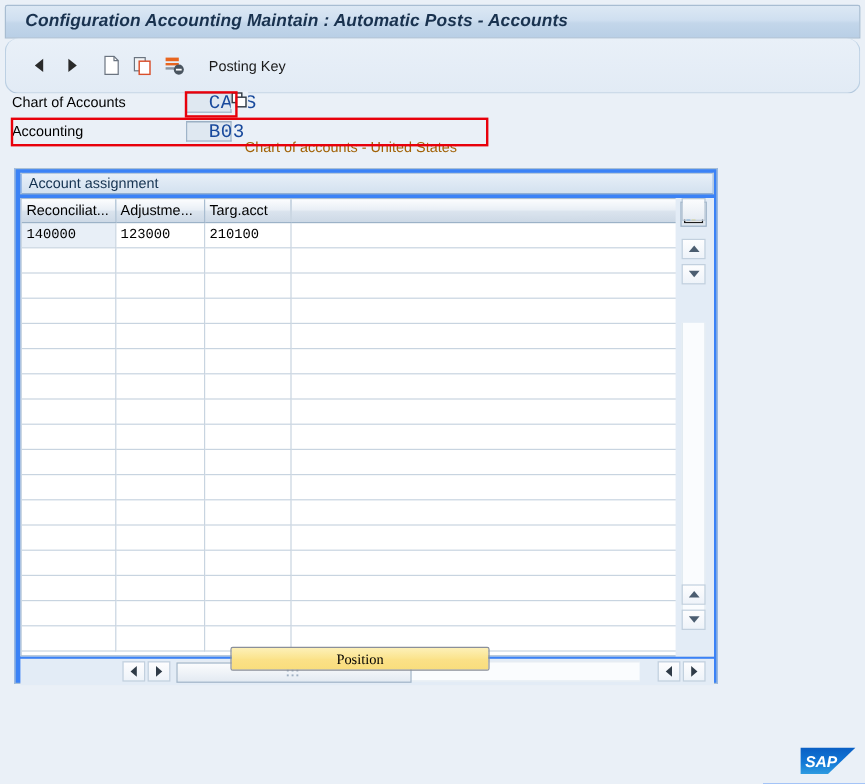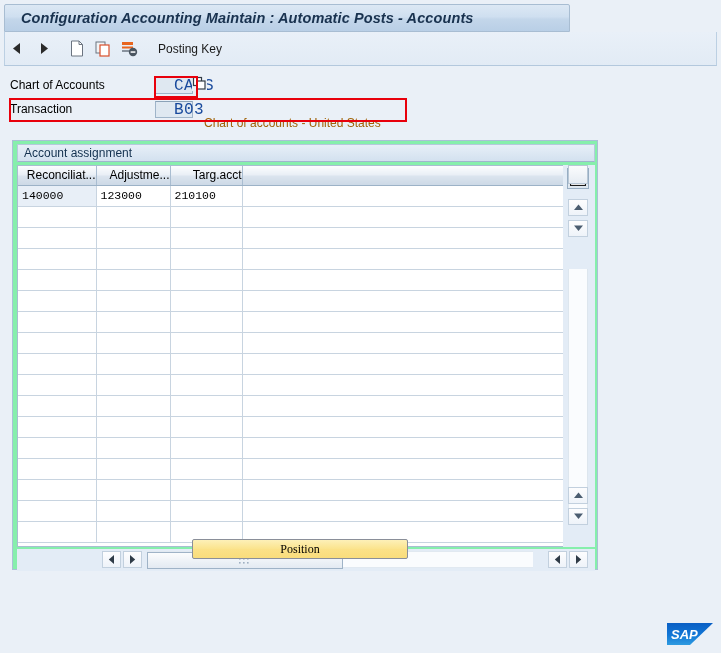--- a/index.html
+++ b/index.html
@@ -14,21 +14,21 @@
     font-size: 12px;
     color: #000;
     overflow: hidden;
     position: relative;
   }
 
   
   #title-bar {
     position: absolute;
     left: 4px; top: 4px;
-    width: 566px; height: 28px;
+    width: 713px; height: 28px;
     background: linear-gradient(to bottom, #dce8f4 0%, #cfdff0 45%, #c3d6ea 55%, #b9cfe6 100%);
     border: 1px solid #a8bdd2;
     border-radius: 2px 2px 0 0;
     box-sizing: border-box;
     display: flex;
     align-items: center;
   }
   #title-bar .title-text {
     padding-left: 16px;
     font-weight: bold;
@@ -36,30 +36,31 @@
     font-size: 14.5px;
     color: #19324f;
     letter-spacing: .1px;
     white-space: nowrap;
   }
 
   
   #toolbar {
     position: absolute;
     left: 4px; top: 32px;
-    width: 713px; height: 34px;
+    width: 713px; height: 46px;
     background: linear-gradient(to bottom, #e9f0f8 0%, #e2ebf5 100%);
     border-left: 1px solid #bcd0e3;
     border-right: 1px solid #bcd0e3;
     border-bottom: 1px solid #b3c8dd;
     box-sizing: border-box;
     display: flex;
     align-items: center;
-    padding-left: 0;
+    padding-left: 16px;
     gap: 2px;
+    border-radius: 11px;
   }
   .tb-btn {
     height: 26px;
     min-width: 24px;
     display: flex;
     align-items: center;
     justify-content: center;
     border: 1px solid transparent;
     border-radius: 2px;
     padding: 0 3px;
@@ -135,21 +136,21 @@
     border: 2px solid #e8000b;
     box-sizing: border-box;
     pointer-events: none;
   }
 
   
   #group-box {
     position: absolute;
     left: 12px; top: 140px;
     width: 586px; height: 430px;
-    background: #86efac;
+    background: #3b82f6;
     border: 1px solid #a9c0d6;
     box-sizing: border-box;
   }
   #group-header {
     position: absolute;
     left: 4px; top: 3px;
     width: 578px; height: 18px;
     background: linear-gradient(to bottom, #e7eff8 0%, #d3e1ef 100%);
     border: 1px solid #b6c9dc;
     border-bottom: 1px solid #9fb6cc;
@@ -177,21 +178,21 @@
     width: 100%;
   }
   table#grid th {
     height: 19px;
     background: linear-gradient(to bottom, #fcfdfe 0%, #e8eef5 48%, #dbe4ee 52%, #cdd9e6 100%);
     border-right: 1px solid #a9bdd1;
     border-bottom: 1px solid #9cb2c7;
     font-weight: normal;
     font-size: 12px;
     color: #000;
-    text-align: right;
+    text-align: left;
     padding: 0 0 0 4px;
     white-space: nowrap;
     overflow: hidden;
     box-sizing: border-box;
     cursor: pointer;
   }
   table#grid td {
     height: 21px;
     border-right: 1px solid #c8d4e0;
     border-bottom: 1px solid #c8d4e0;
@@ -385,21 +386,21 @@
     <span id="coa-helper-icon">
       <svg width="15" height="15" viewBox="0 0 15 15">
         <rect x="0" y="0" width="15" height="15" fill="#eaf0f7"></rect>
         <rect x="1.5" y="1.5" width="8" height="8" fill="#ffffff" stroke="#333c46" stroke-width="1.2"></rect>
         <rect x="5" y="5" width="8" height="8" fill="#ffffff" stroke="#333c46" stroke-width="1.2"></rect>
       </svg>
     </span>
   </div>
 
   <div class="form-row" style="height:24px;">
-    <span class="form-label" style="top:4px;">Transaction</span>
+    <span class="form-label" style="top:4px;">Accounting</span>
     <span class="form-input" style="top:3px;">B03</span>
   </div>
 
 </div>
 
 <div class="redbox" style="left:154px; top:76px; width:44px; height:22px;"></div>
 <div class="redbox" style="left:9px; top:98px; width:398px; height:24px;"></div>
 
 <div id="group-box">
 

